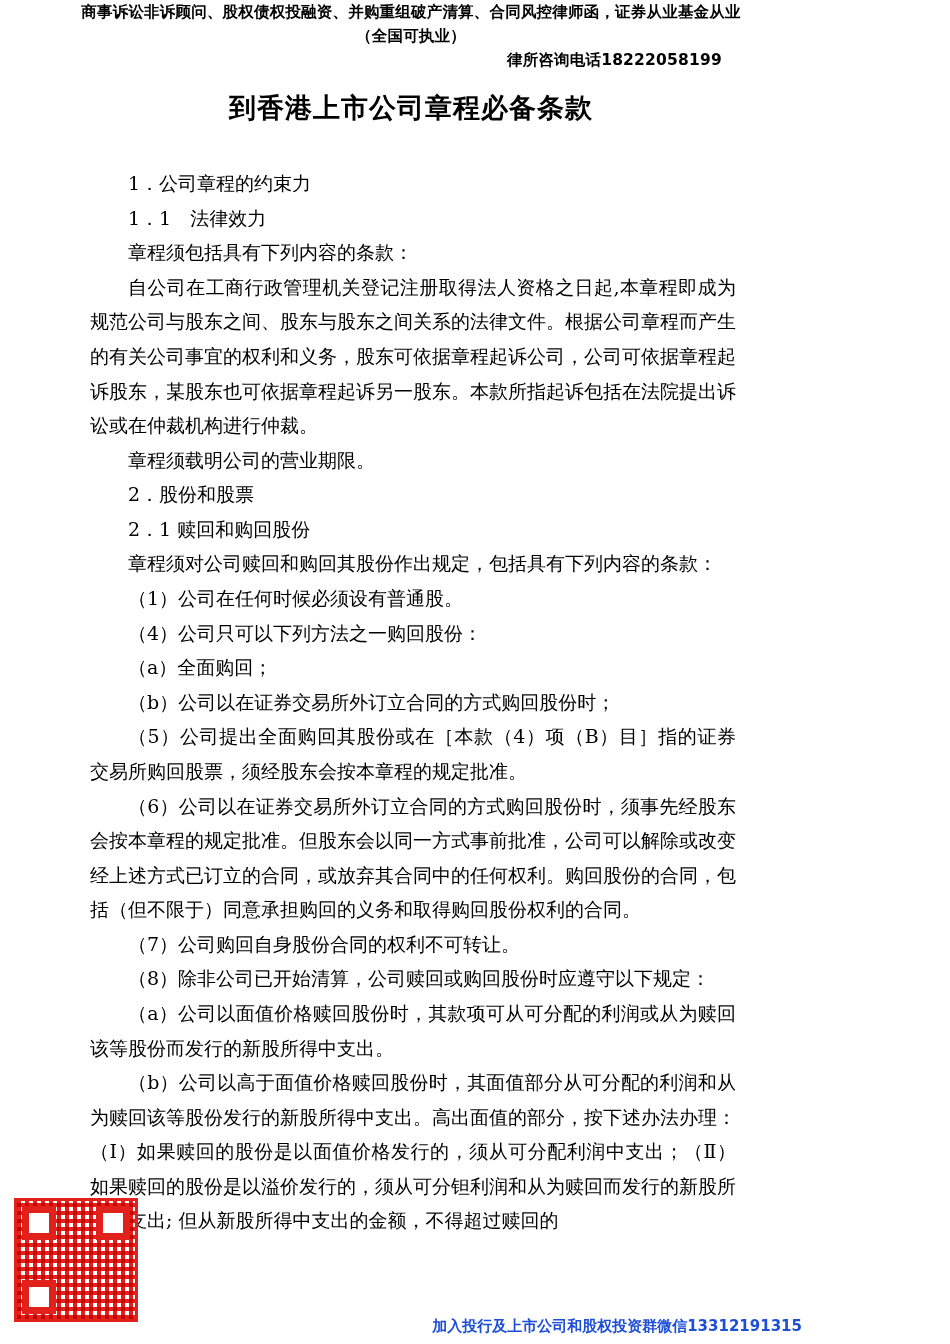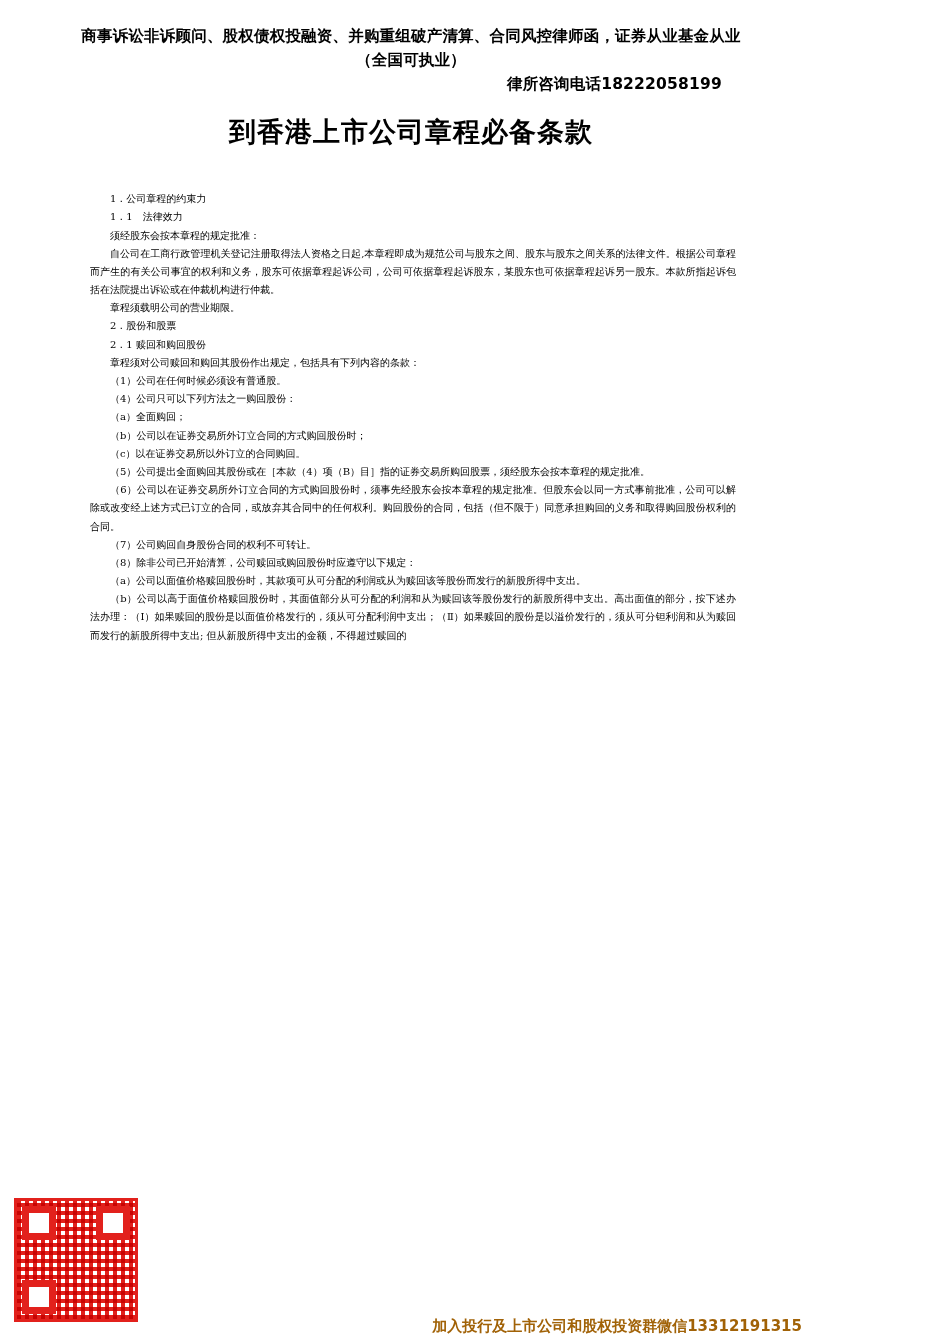--- a/index.html
+++ b/index.html
@@ -14,21 +14,21 @@
     font-family: "DejaVu Serif", "Liberation Serif", serif;
     color: #000000;
     overflow: hidden;
   }
 
   .page {
     position: relative;
     width: 822px;
     height: 1344px;
     box-sizing: border-box;
-    padding: 24px 72px 0 72px;
+    padding: 0 72px 0 72px;
   }
 
   .header-banner {
     text-align: center;
     font-family: "DejaVu Sans", "Liberation Sans", sans-serif;
     font-weight: bold;
     font-size: 15.5px;
     line-height: 1.55;
     letter-spacing: 0.2px;
     color: #000;
@@ -41,21 +41,21 @@
   .doc-title {
     text-align: center;
     font-family: "DejaVu Serif", "Liberation Serif", serif;
     font-weight: bold;
     font-size: 27px;
     letter-spacing: 1px;
     margin-bottom: 40px;
   }
 
   .body-text {
-    font-size: 10px;
+    font-size: 19px;
     line-height: 1.82;
     text-align: justify;
     text-justify: inter-ideograph;
     padding: 0 14px 0 18px;
     margin-top: 25px;
   }
   .body-text p {
     margin: 0;
     text-indent: 2em;
   }
@@ -95,49 +95,48 @@
     box-sizing: border-box;
   }
 
   .footer {
     position: absolute;
     right: 20px;
     bottom: 8px;
     font-family: "DejaVu Sans", "Liberation Sans", sans-serif;
     font-weight: bold;
     font-size: 15px;
-    color: #a16207;
+    color: #1d4ed8;
   }
 </style>
 </head>
 <body>
 
 <div class="page">
 
   <div class="header-banner">
     <div class="line1">商事诉讼非诉顾问、股权债权投融资、并购重组破产清算、合同风控律师函，证券从业基金从业（全国可执业）</div>
     <div class="line2">律所咨询电话18222058199</div>
   </div>
 
   <h1 class="doc-title">到香港上市公司章程必备条款</h1>
 
   <div class="body-text">
     <p>1．公司章程的约束力</p>
     <p>1．1　法律效力</p>
-    <p>须经股东会按本章程的规定批准：</p>
+    <p>章程须包括具有下列内容的条款：</p>
     <p>自公司在工商行政管理机关登记注册取得法人资格之日起,本章程即成为规范公司与股东之间、股东与股东之间关系的法律文件。根据公司章程而产生的有关公司事宜的权利和义务，股东可依据章程起诉公司，公司可依据章程起诉股东，某股东也可依据章程起诉另一股东。本款所指起诉包括在法院提出诉讼或在仲裁机构进行仲裁。</p>
     <p>章程须载明公司的营业期限。</p>
     <p>2．股份和股票</p>
     <p>2．1 赎回和购回股份</p>
     <p>章程须对公司赎回和购回其股份作出规定，包括具有下列内容的条款：</p>
     <p>（1）公司在任何时候必须设有普通股。</p>
     <p>（4）公司只可以下列方法之一购回股份：</p>
     <p>（a）全面购回；</p>
     <p>（b）公司以在证券交易所外订立合同的方式购回股份时；</p>
-    <p>（c）以在证券交易所以外订立的合同购回。</p>
     <p>（5）公司提出全面购回其股份或在［本款（4）项（B）目］指的证券交易所购回股票，须经股东会按本章程的规定批准。</p>
     <p>（6）公司以在证券交易所外订立合同的方式购回股份时，须事先经股东会按本章程的规定批准。但股东会以同一方式事前批准，公司可以解除或改变经上述方式已订立的合同，或放弃其合同中的任何权利。购回股份的合同，包括（但不限于）同意承担购回的义务和取得购回股份权利的合同。</p>
     <p>（7）公司购回自身股份合同的权利不可转让。</p>
     <p>（8）除非公司已开始清算，公司赎回或购回股份时应遵守以下规定：</p>
     <p>（a）公司以面值价格赎回股份时，其款项可从可分配的利润或从为赎回该等股份而发行的新股所得中支出。</p>
     <p>（b）公司以高于面值价格赎回股份时，其面值部分从可分配的利润和从为赎回该等股份发行的新股所得中支出。高出面值的部分，按下述办法办理：（Ⅰ）如果赎回的股份是以面值价格发行的，须从可分配利润中支出；（Ⅱ）如果赎回的股份是以溢价发行的，须从可分钽利润和从为赎回而发行的新股所得中支出; 但从新股所得中支出的金额，不得超过赎回的</p>
   </div>
 
   <div class="qr">
     <div class="qr-bl"></div>

